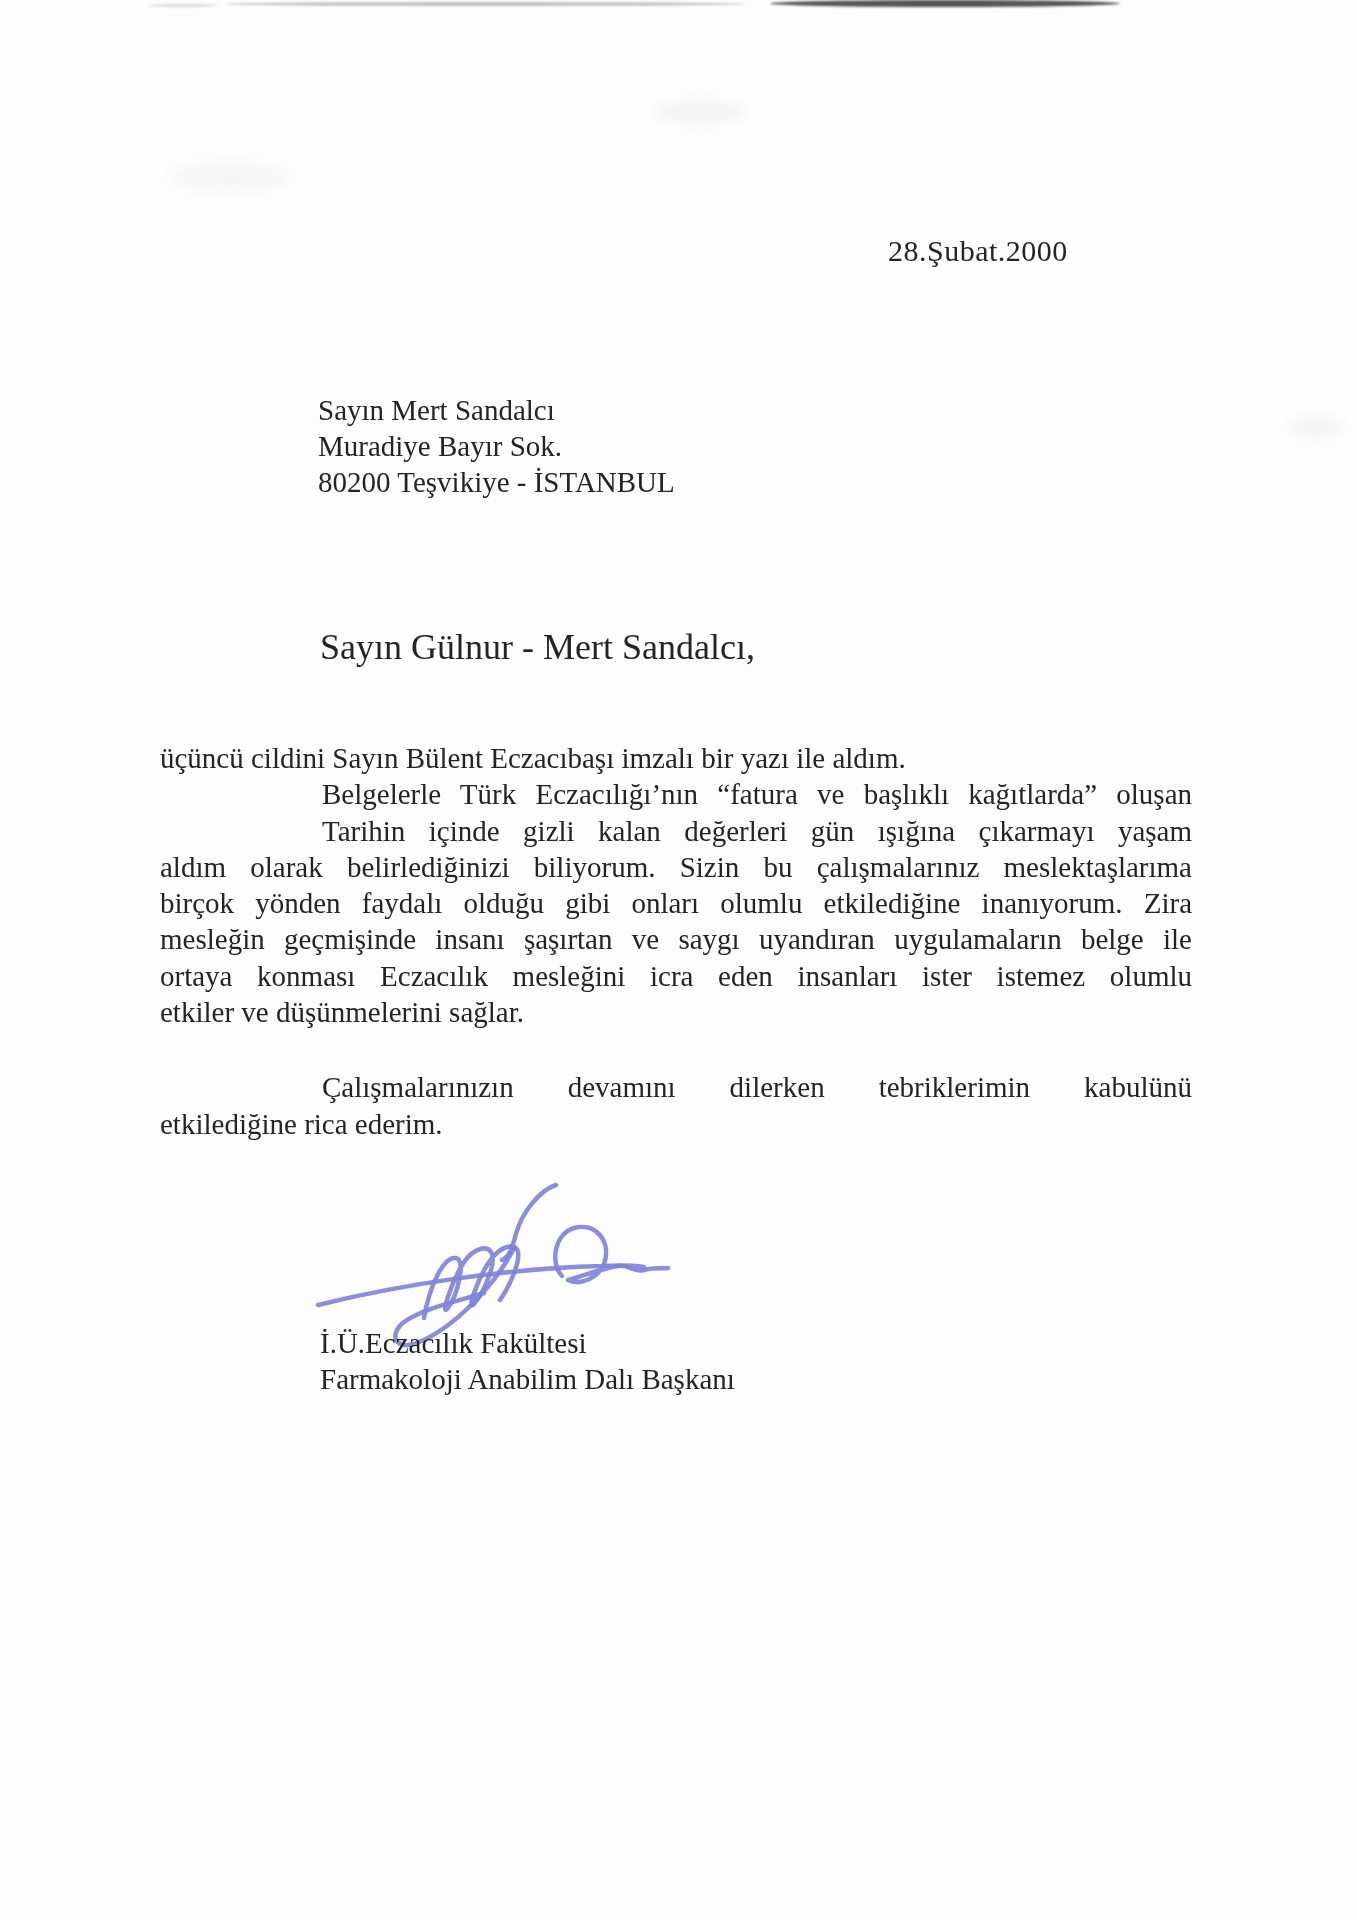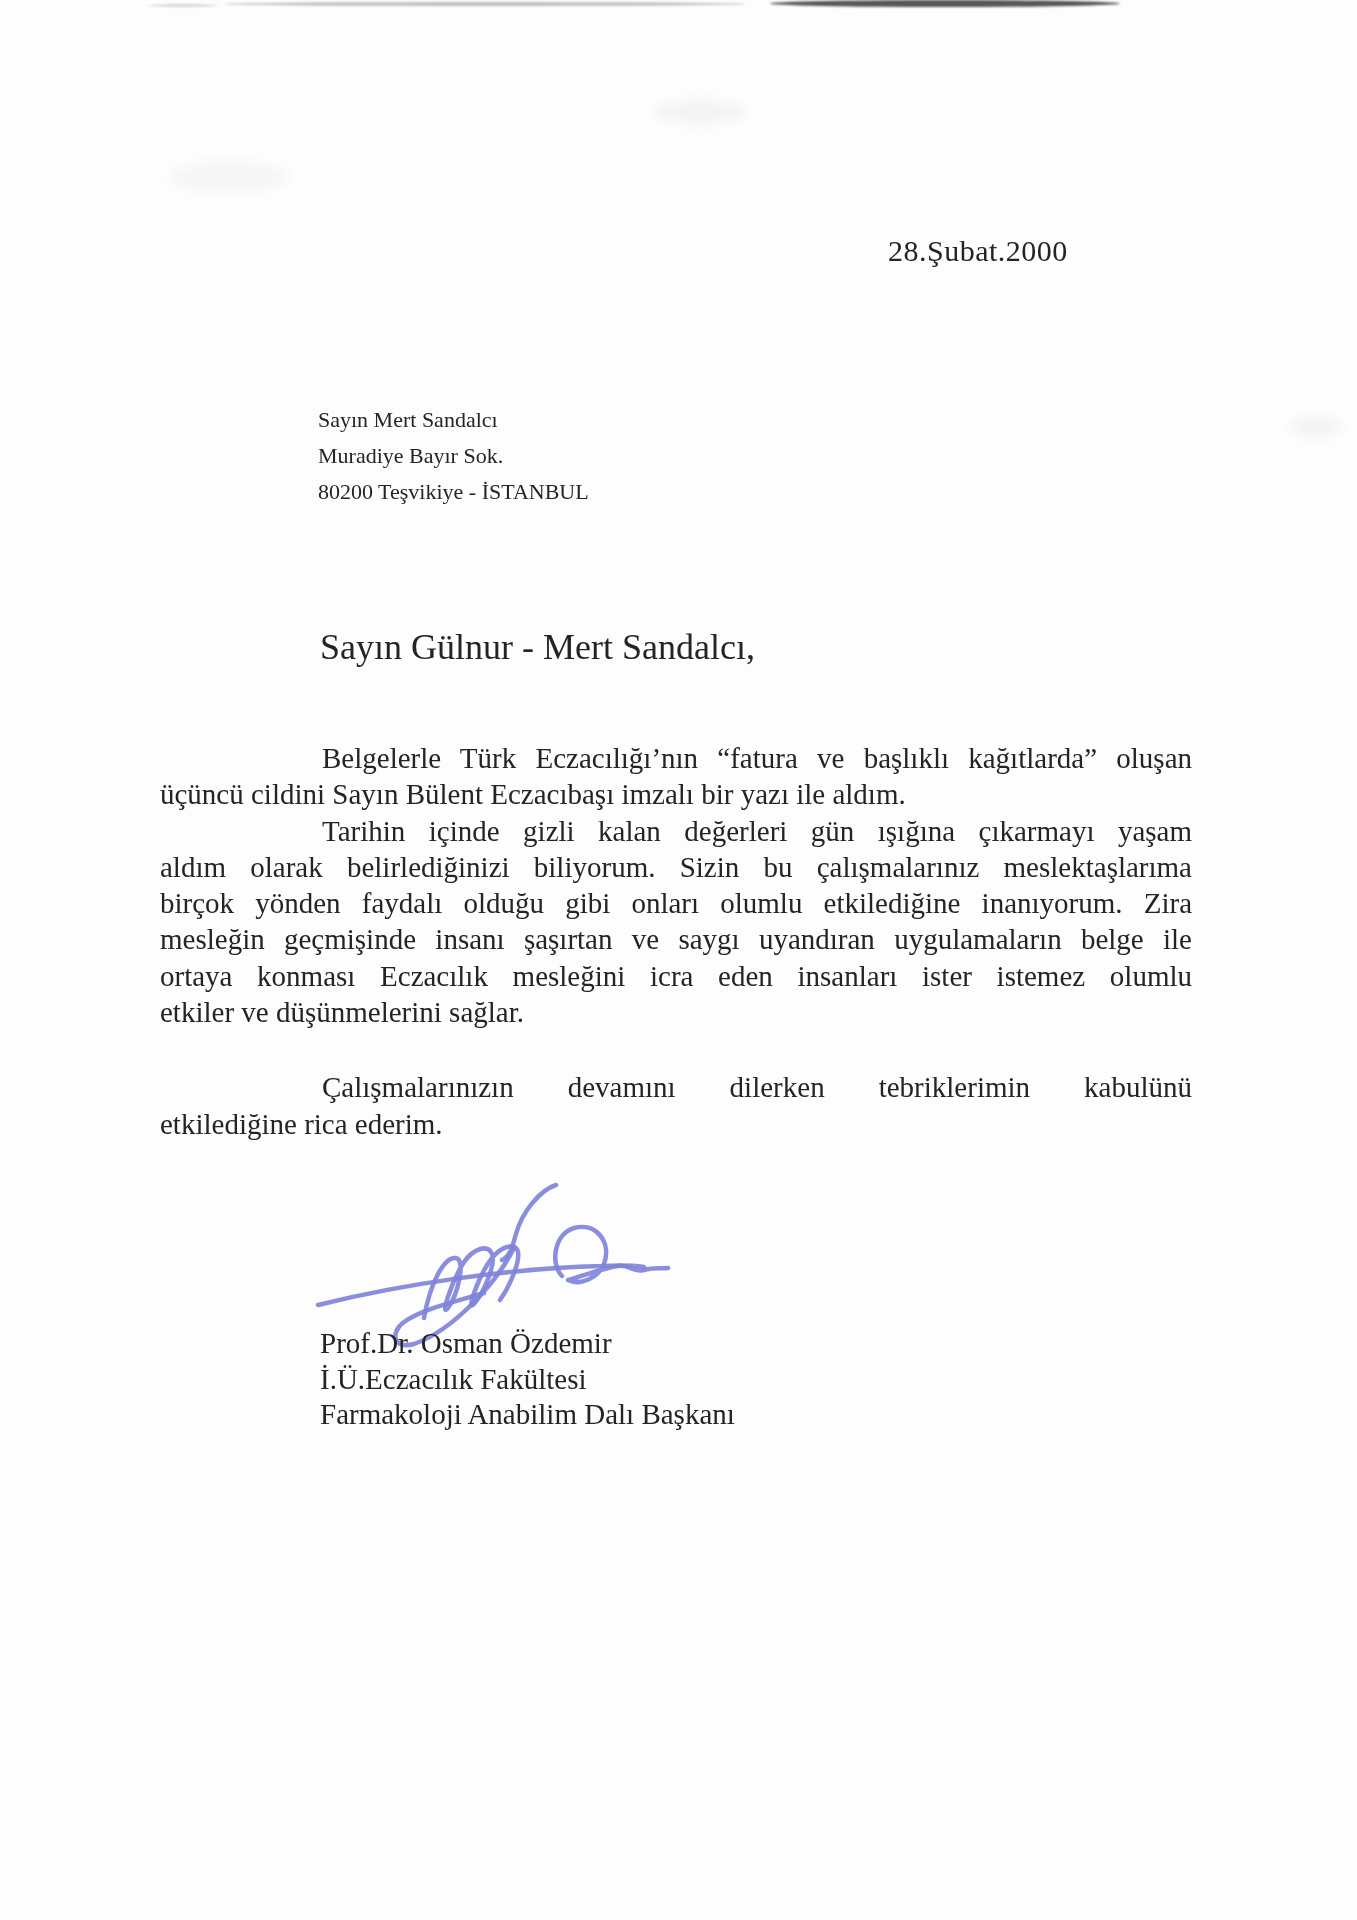--- a/index.html
+++ b/index.html
@@ -30,22 +30,22 @@
     position: absolute;
     left: 888px;
     top: 234px;
     font-size: 30px;
     letter-spacing: .5px;
     white-space: nowrap;
   }
   .recipient {
     position: absolute;
     left: 318px;
-    top: 402px;
-    font-size: 22px;
+    top: 392px;
+    font-size: 29px;
     line-height: 36px;
     white-space: pre;
   }
   .salutation {
     position: absolute;
     left: 320px;
     top: 626px;
     font-size: 36px;
     white-space: nowrap;
   }
@@ -102,22 +102,22 @@
   <div class="smudge smudge-3"></div>
 
   <div class="date">28.Şubat.2000</div>
 
   <div class="recipient"><div>Sayın Mert Sandalcı</div><div>Muradiye Bayır Sok.</div><div>80200 Teşvikiye - İSTANBUL</div></div>
 
   <div class="salutation">Sayın Gülnur - Mert Sandalcı,</div>
 
   <div class="body">
       <div class="para">
+        <div class="line">üçüncü cildini Sayın Bülent Eczacıbaşı imzalı bir yazı ile aldım.</div>
         <div class="line first justified">Belgelerle Türk Eczacılığı’nın “fatura ve başlıklı kağıtlarda” oluşan</div>
-        <div class="line">üçüncü cildini Sayın Bülent Eczacıbaşı imzalı bir yazı ile aldım.</div>
       </div>
       <div class="para">
         <div class="line first justified">Tarihin içinde gizli kalan değerleri gün ışığına çıkarmayı yaşam</div>
         <div class="line justified">aldım olarak belirlediğinizi biliyorum. Sizin bu çalışmalarınız meslektaşlarıma</div>
         <div class="line justified">birçok yönden faydalı olduğu gibi onları olumlu etkilediğine inanıyorum. Zira</div>
         <div class="line justified">mesleğin geçmişinde insanı şaşırtan ve saygı uyandıran uygulamaların belge ile</div>
         <div class="line justified">ortaya konması Eczacılık mesleğini icra eden insanları ister istemez olumlu</div>
         <div class="line">etkiler ve düşünmelerini sağlar.</div>
       </div>
       <div class="para gap-before">
@@ -133,18 +133,17 @@
     <path class="sig-stroke" d="M 172,146 C 178,112 192,84 204,86 C 214,88 206,122 196,136 C 188,147 198,112 212,90 C 222,76 236,72 240,82 C 244,92 232,120 222,132 C 214,141 226,104 240,86 C 250,74 264,70 266,80 C 268,90 258,114 248,128" stroke="#7d82d8"></path>
 
     <path class="sig-stroke" d="M 304,13 C 288,18 270,40 264,62 C 260,76 258,84 250,88" stroke="#7d82d8"></path>
 
     <path class="sig-stroke" d="M 310,104 C 298,92 302,62 322,56 C 344,50 360,70 352,92 C 346,106 328,114 316,108 C 330,104 352,96 366,94 C 378,92 380,101 392,98 C 402,95 411,97 416,96" stroke="#7d82d8"></path>
 
     <path class="sig-stroke" d="M 66,133 C 150,112 260,96 350,94 C 370,93 385,94 392,95" stroke="#7d82d8"></path>
   </svg>
 
   <div class="sigblock">
-    <div>Prof.Dr. Osman Özdemir</div>
     <div>İ.Ü.Eczacılık Fakültesi</div>
     <div>Farmakoloji Anabilim Dalı Başkanı</div>
   </div>
 
 </div>
 
 </body></html>

